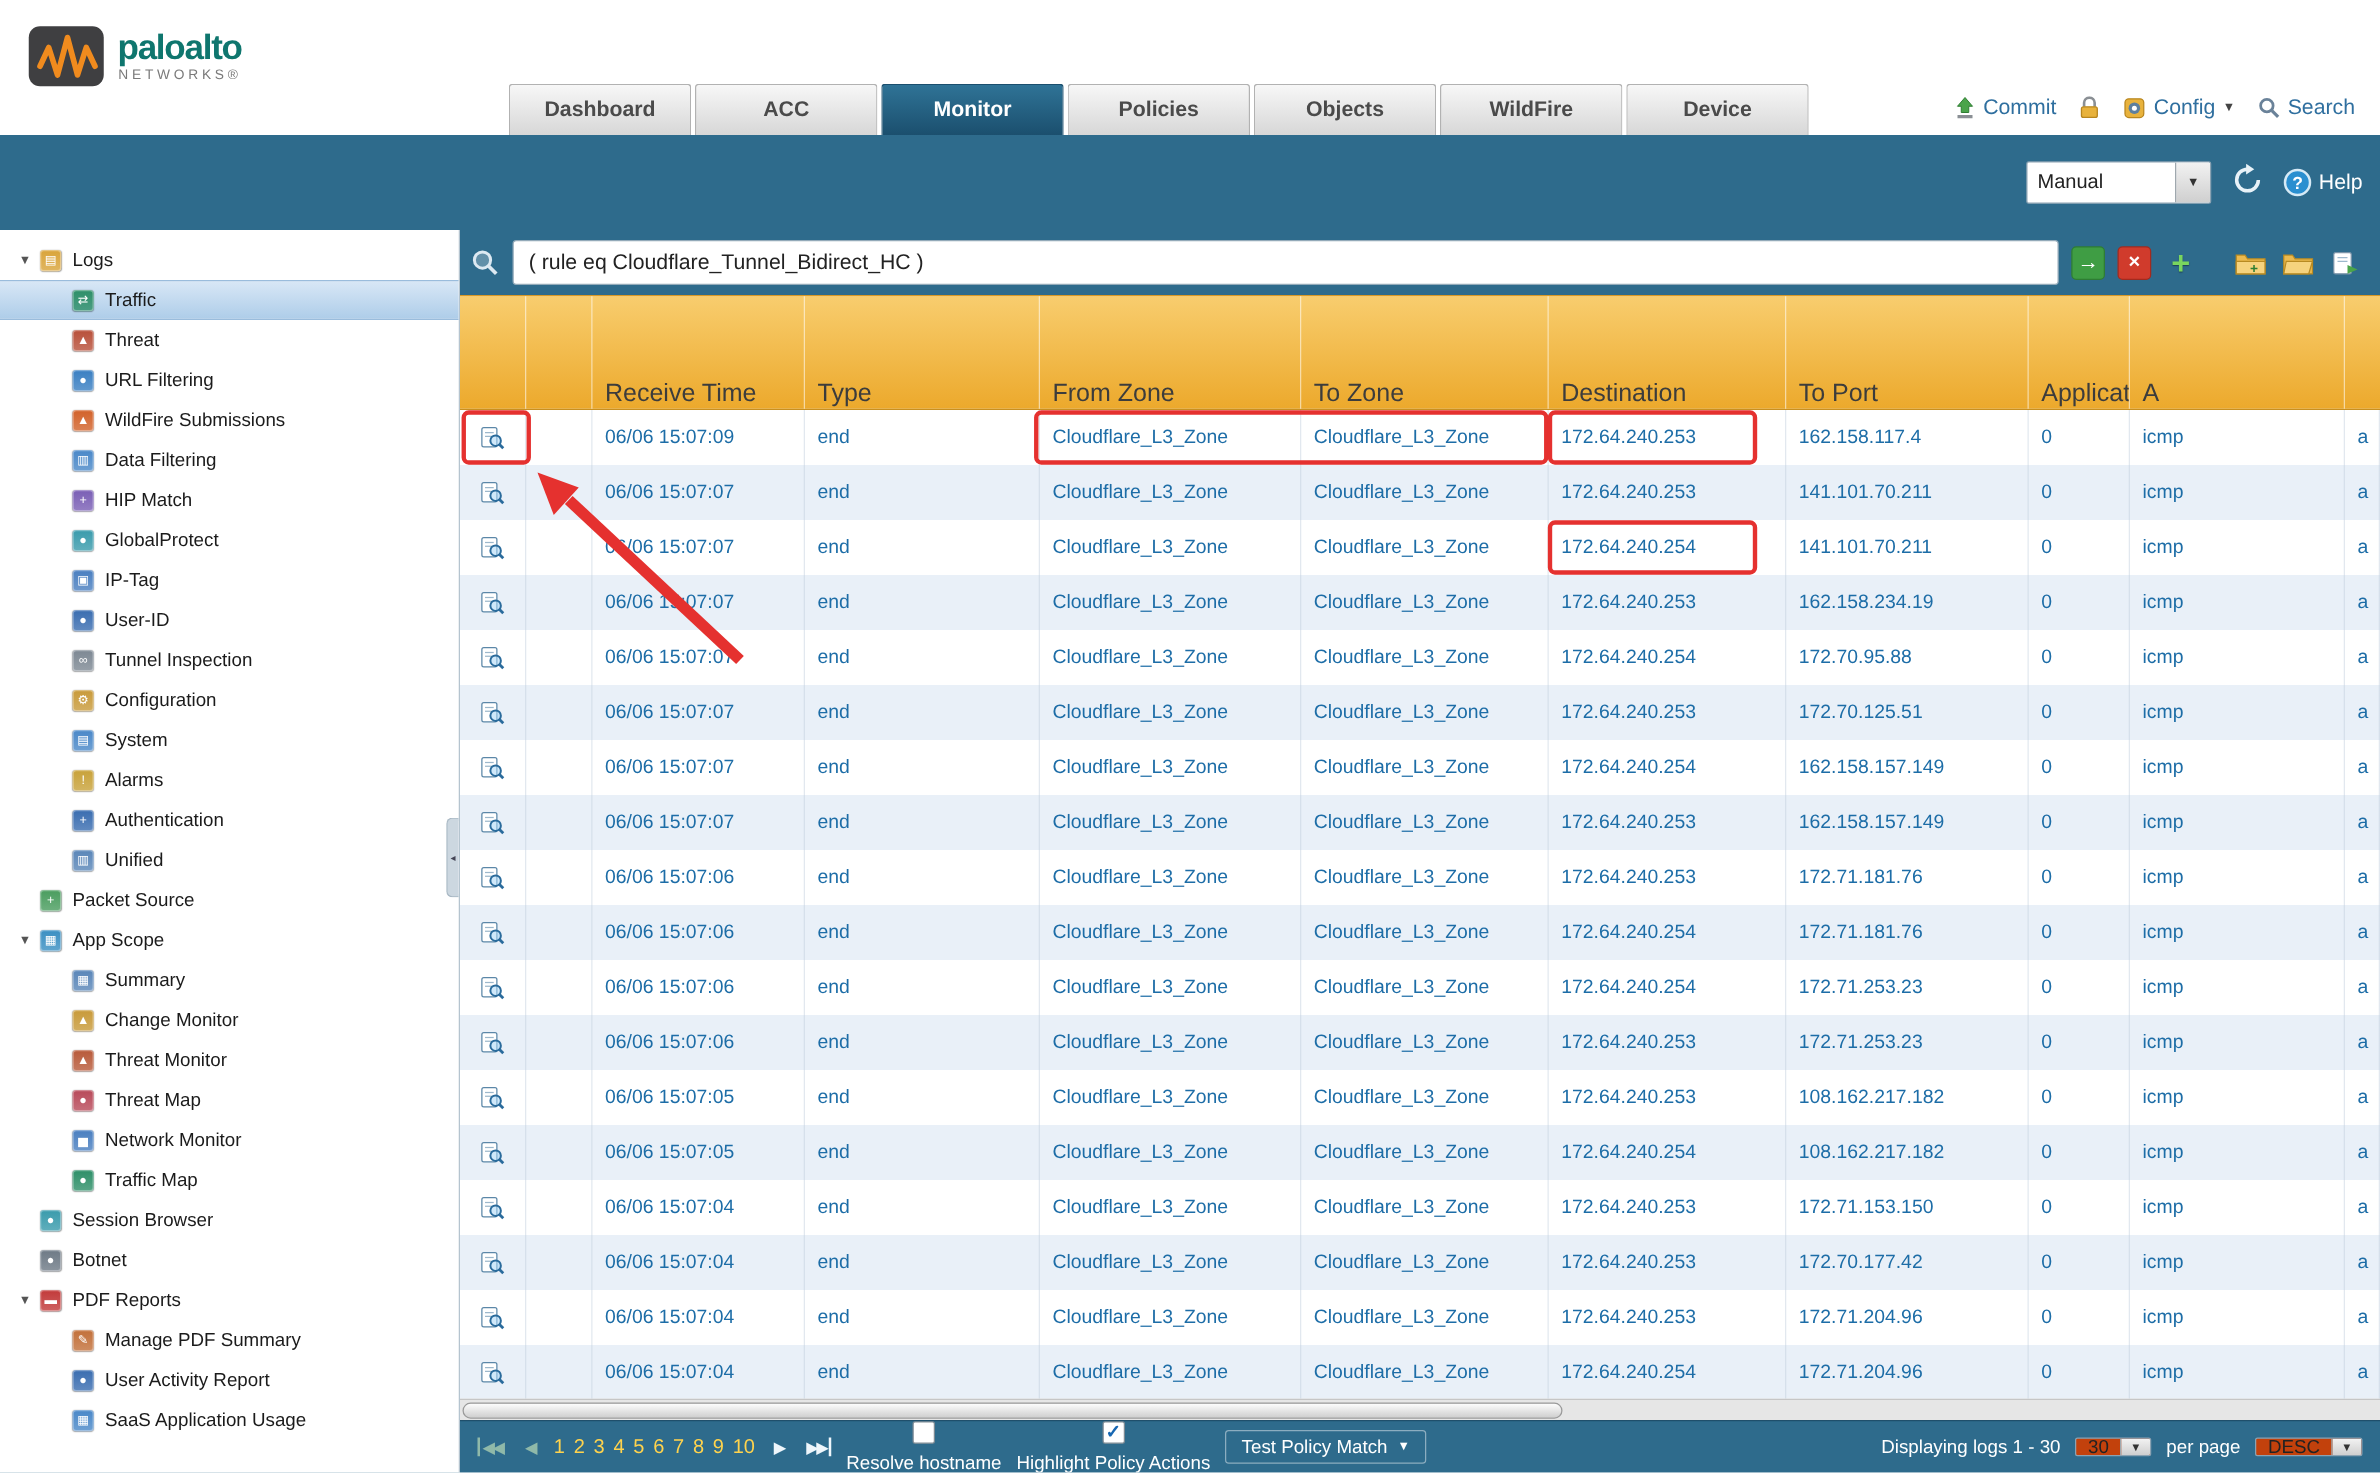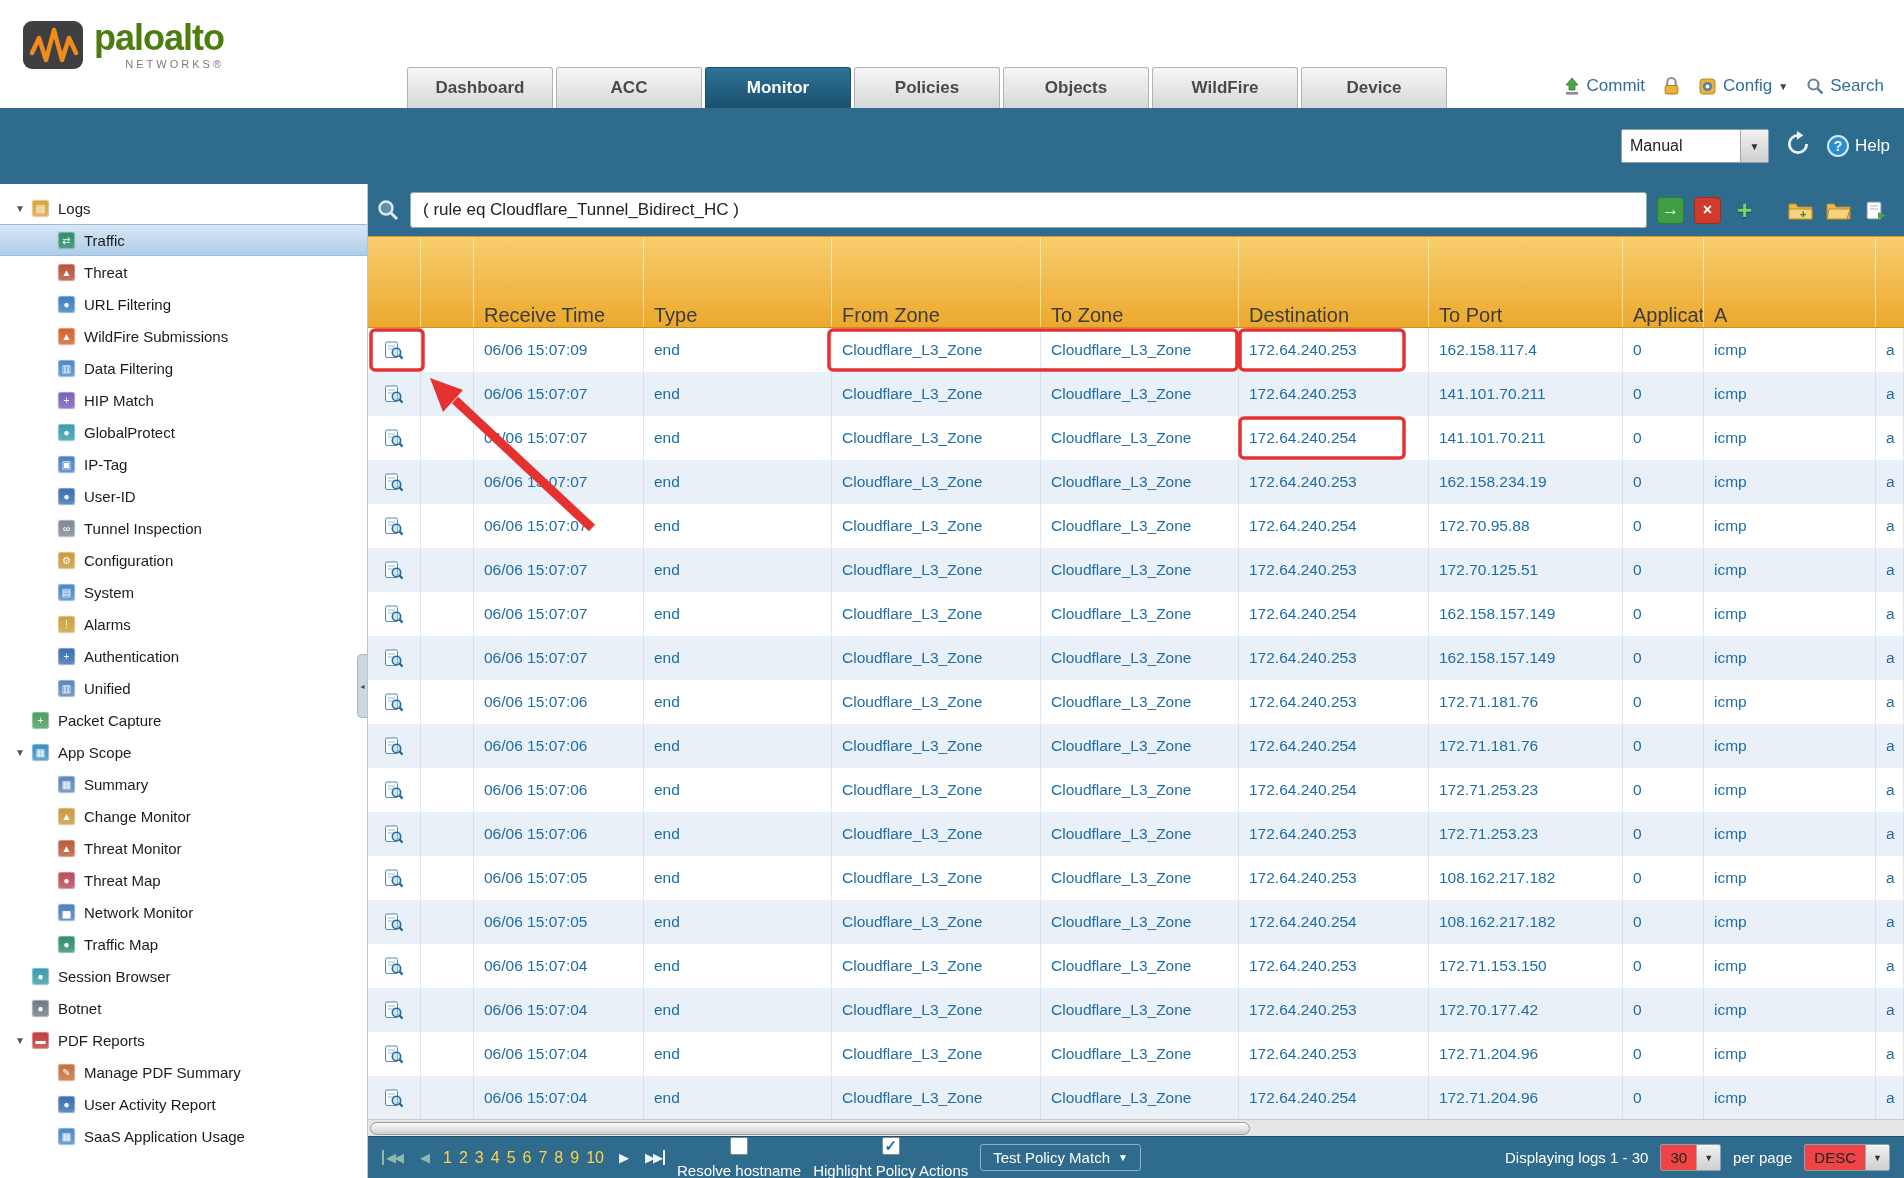--- a/index.html
+++ b/index.html
@@ -8,21 +8,21 @@
     font-family: "Liberation Sans", sans-serif;
     position: relative;
     background: #fff;
     color:#222;
   }
 
   
   .top-header { position:relative; height:108px; background:#ffffff; }
   .brand { position:absolute; left:22px; top:20px; display:flex; align-items:center; gap:10px; }
   .brand-text { display:flex; flex-direction:column; line-height:1; }
-  .brand-name { font-size:36px; font-weight:600; color:#4d7c0f; letter-spacing:-1px; }
+  .brand-name { font-size:28px; font-weight:600; color:#0f766e; letter-spacing:-1px; }
   .brand-sub { font-size:11px; letter-spacing:3px; color:#7a7a7a; text-align:right; margin-top:3px; }
 
   .tab-bar { position:absolute; left:407px; bottom:0; display:flex; }
   .tab {
     min-width:146px; height:41px; margin-right:3px; padding:0 20px;
     display:flex; align-items:center; justify-content:center;
     font-size:17px; font-weight:bold; color:#4a4a4a;
     background:linear-gradient(#f7f7f7,#d7d7d7);
     border:1px solid #b2b2b2; border-bottom:none; border-radius:3px 3px 0 0;
   }
@@ -85,21 +85,21 @@
   .pg-btn { font-size:13px; letter-spacing:-2px; padding:0 3px; }
   .pg-muted { color:#8fb9a9; }
   .pg-lite { color:#eef6fb; }
   .pg-first { border-left:2px solid #8fb9a9; padding-left:2px; }
   .pg-last { border-right:2px solid #eef6fb; padding-right:2px; }
   .pages { display:flex; gap:7px; color:var(--page-number,#ffd34d); font-size:16px; }
   .chk { display:flex; align-items:center; gap:7px;flex-direction:column; }
   .chk .box { width:18px; height:18px; background:#fff; border:1px solid #7e8b94; border-radius:2px; display:flex; align-items:center; justify-content:center; font-size:15px; font-weight:bold; color:#1767b2; line-height:1; }
   .tpm { display:flex; align-items:center; gap:8px; border:1px solid rgba(255,255,255,.45); border-radius:3px; padding:4px 12px; }
   .spacer { flex:1; }
-  .mini-select { display:flex; height:27px; background:#ef4444; border:1px solid #8ba2b2; border-radius:2px; overflow:hidden; color:#222; }
+  .mini-select { display:flex; height:15px; background:#c2410c; border:1px solid #8ba2b2; border-radius:2px; overflow:hidden; color:#222; }
   .mini-select .val { padding:0 9px; display:flex; align-items:center; font-size:15px; }
   .mini-select .btn { width:24px; background:linear-gradient(#f2f2f2,#cfcfcf); border-left:1px solid #9fa8ae; display:flex; align-items:center; justify-content:center; font-size:9px; color:#333; }
 
   
   .annotations { position:absolute; left:0; top:0; z-index:99; pointer-events:none; }
   .ann { fill:none; stroke:var(--annotation,#e5312f); stroke-width:3.5px; }
   .annline { stroke:var(--annotation,#e5312f); stroke-width:9px; }
 </style>
 </head>
 <body>
@@ -270,21 +270,21 @@
       <span class="tree-label">Authentication</span>
     </div>
         <div class="tree-item" style="padding-left: 34px;">
       <span class="expander"></span>
       <span class="tico" style="background: linear-gradient(rgb(90, 134, 184), rgba(90, 134, 184, 0.8));">▥</span>
       <span class="tree-label">Unified</span>
     </div>
         <div class="tree-item" style="padding-left: 8px;">
       <span class="expander"></span>
       <span class="tico" style="background: linear-gradient(rgb(74, 157, 95), rgba(74, 157, 95, 0.8));">+</span>
-      <span class="tree-label">Packet Capture</span>
+      <span class="tree-label">Packet Source</span>
     </div>
         <div class="tree-item" style="padding-left: 8px;">
       <span class="expander">▼</span>
       <span class="tico" style="background: linear-gradient(rgb(58, 143, 194), rgba(58, 143, 194, 0.8));">▦</span>
       <span class="tree-label">App Scope</span>
     </div>
         <div class="tree-item" style="padding-left: 34px;">
       <span class="expander"></span>
       <span class="tico" style="background: linear-gradient(rgb(90, 134, 184), rgba(90, 134, 184, 0.8));">▦</span>
       <span class="tree-label">Summary</span>

